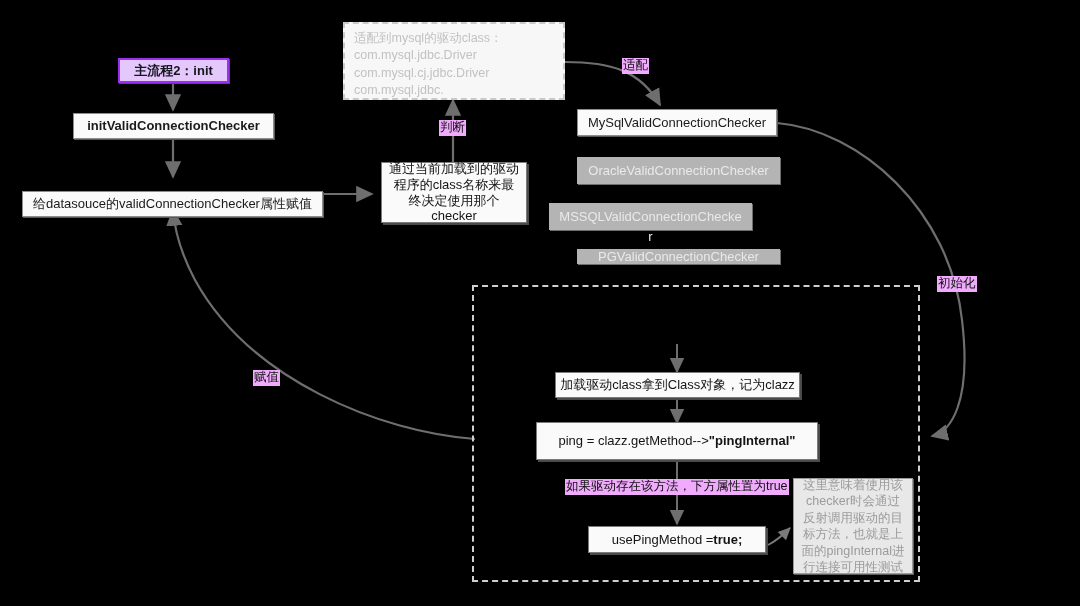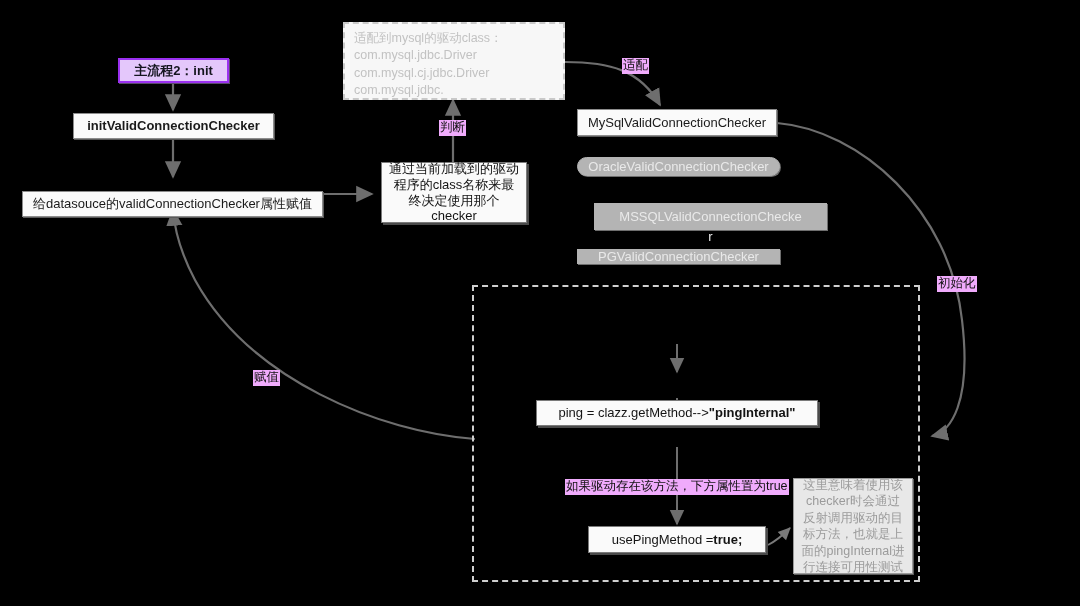--- a/index.html
+++ b/index.html
@@ -184,36 +184,39 @@
     <span>MySqlValidConnectionChecker</span>
   </div>
 
   <div class="node note-dashed" style="left:343px; top:22px; width:222px; height:78px;">
     <span>适配到mysql的驱动class：
 com.mysql.jdbc.Driver
 com.mysql.cj.jdbc.Driver
 com.mysql.jdbc.</span>
   </div>
 
-  <div class="node box-disabled" style="left:577px; top:157px; width:203px; height:19px;border-radius:12px;">
+  <div class="node box-disabled" style="left:577px; top:157px; width:203px; height:27px;">
     <span>OracleValidConnectionChecker</span>
   </div>
 
-  <div class="node box-disabled" style="left:594px; top:203px; width:233px; height:27px;">
+  <div class="node box-disabled" style="left:549px; top:203px; width:203px; height:27px;">
     <span>MSSQLValidConnectionChecke</span>
     <span class="ov">r</span>
   </div>
 
   <div class="node box-disabled" style="left:577px; top:249px; width:203px; height:15px;">
     <span>PGValidConnectionChecker</span>
   </div>
 
 
-
-  <div class="node box-heavy" style="left:536px; top:400px; width:282px; height:26px;">
+  <div class="node box-heavy" style="left:555px; top:372px; width:245px; height:26px;">
+    <span>加载驱动class拿到Class对象，记为clazz</span>
+  </div>
+
+  <div class="node box-heavy" style="left:536px; top:422px; width:282px; height:38px;">
     <span>ping = clazz.getMethod--&gt;</span>
       <span class="bold">"pingInternal"</span>
   </div>
 
   <div class="node box-heavy" style="left:588px; top:526px; width:178px; height:27px;">
     <span>usePingMethod = </span>
       <span class="bold">true;</span>
   </div>
 
   <div class="node note-card" style="left:793px; top:478px; width:120px; height:96px; text-align:center;">

